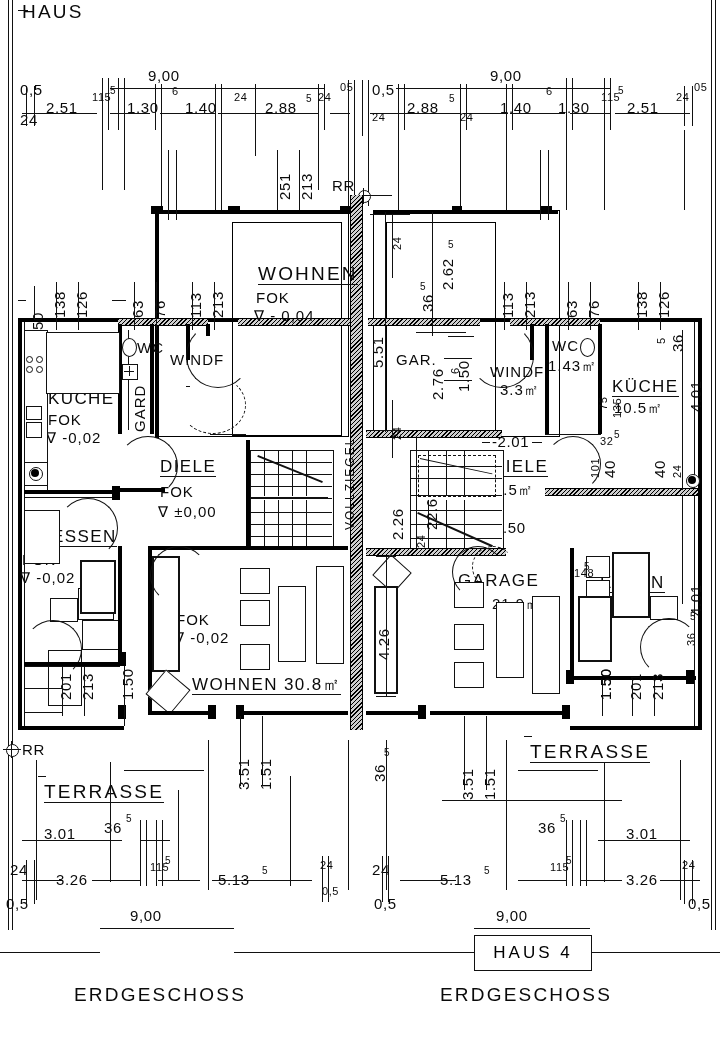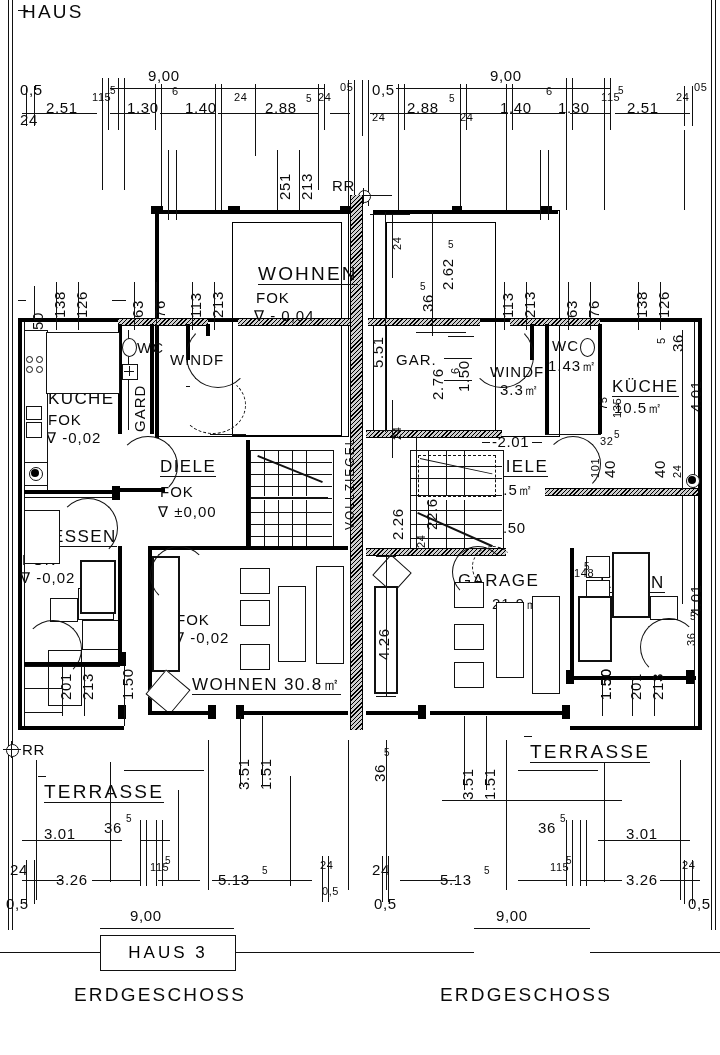--- a/index.html
+++ b/index.html
@@ -617,27 +617,27 @@
   <div class="tick" style="left:586px;top:820px;height:66px;"></div>
   <div class="tick" style="left:684px;top:860px;height:44px;"></div>
   <div class="tick" style="left:692px;top:860px;height:44px;"></div>
 
   <div class="ln hl" style="left:0px;top:952px;width:100px;"></div>
   <div class="ln hl" style="left:234px;top:952px;width:240px;"></div>
   <div class="ln hl" style="left:590px;top:952px;width:130px;"></div>
 
   <div class="ln hl" style="left:100px;top:928px;width:134px;"></div>
   <div class="txt d" style="left:130px;top:908px;">9,00</div>
-  <div class="titlebox" style="left:100px;top:935px;width:134px;height:34px;">
-    <span>HAUS 3</span>
-  </div>
   <div class="txt big" style="left:74px;top:985px;">ERDGESCHOSS</div>
 
   <div class="ln hl" style="left:474px;top:928px;width:116px;"></div>
   <div class="txt d" style="left:496px;top:908px;">9,00</div>
+  <div class="titlebox" style="left:474px;top:935px;width:116px;height:34px;">
+    <span>HAUS 4</span>
+  </div>
   <div class="txt big" style="left:440px;top:985px;">ERDGESCHOSS</div>
 
   <div class="txt big ul" style="left:258px;top:264px;">WOHNEN</div>
   <div class="txt roomsm" style="left:256px;top:290px;">FOK</div>
   <div class="txt roomsm" style="left:254px;top:308px;">∇ - 0,04</div>
 
   <div class="ln vl" style="left:168px;top:150px;height:70px;"></div>
   <div class="ln vl" style="left:176px;top:150px;height:70px;"></div>
   <div class="ln vl" style="left:540px;top:150px;height:70px;"></div>
   <div class="ln vl" style="left:548px;top:150px;height:70px;"></div>

